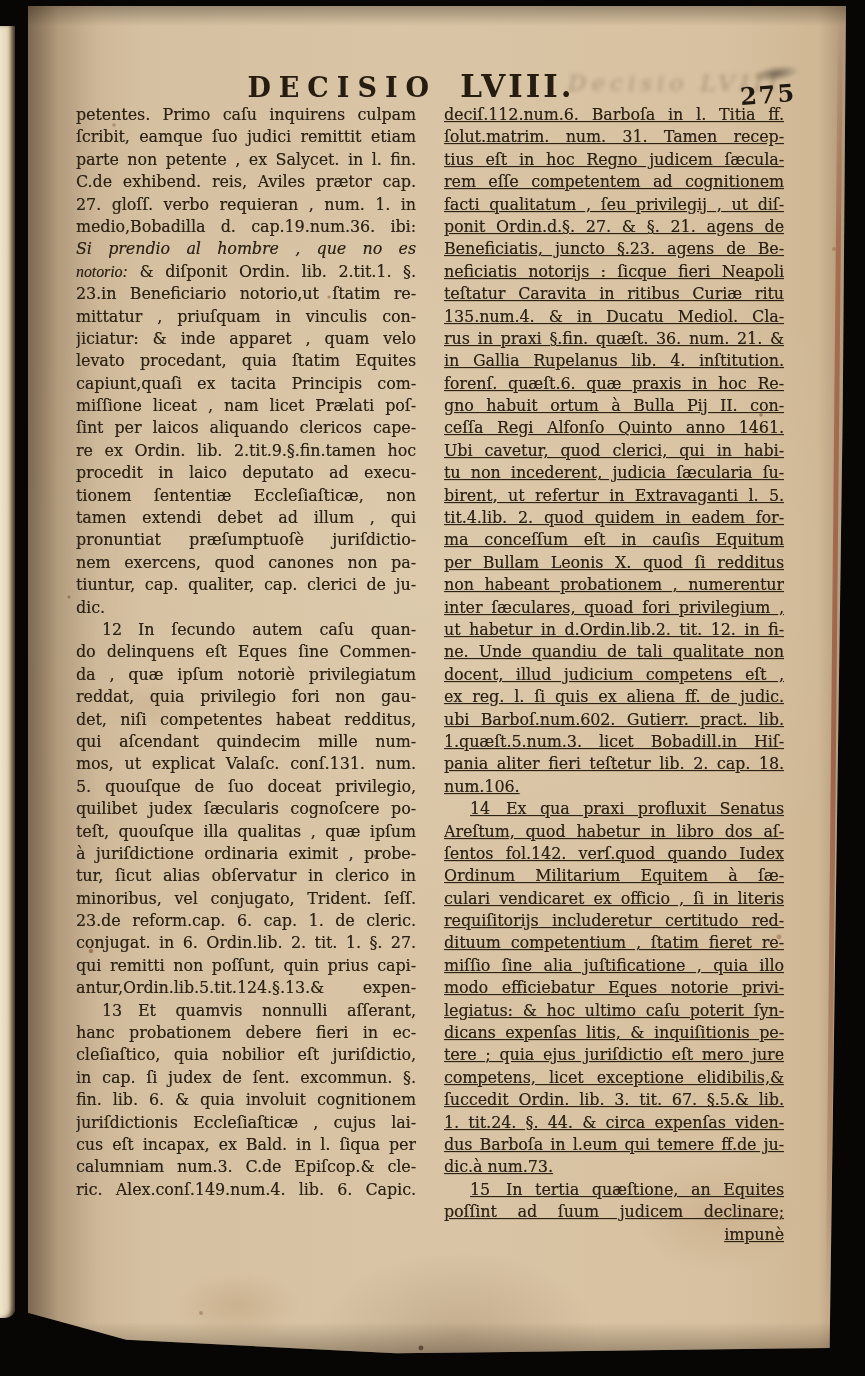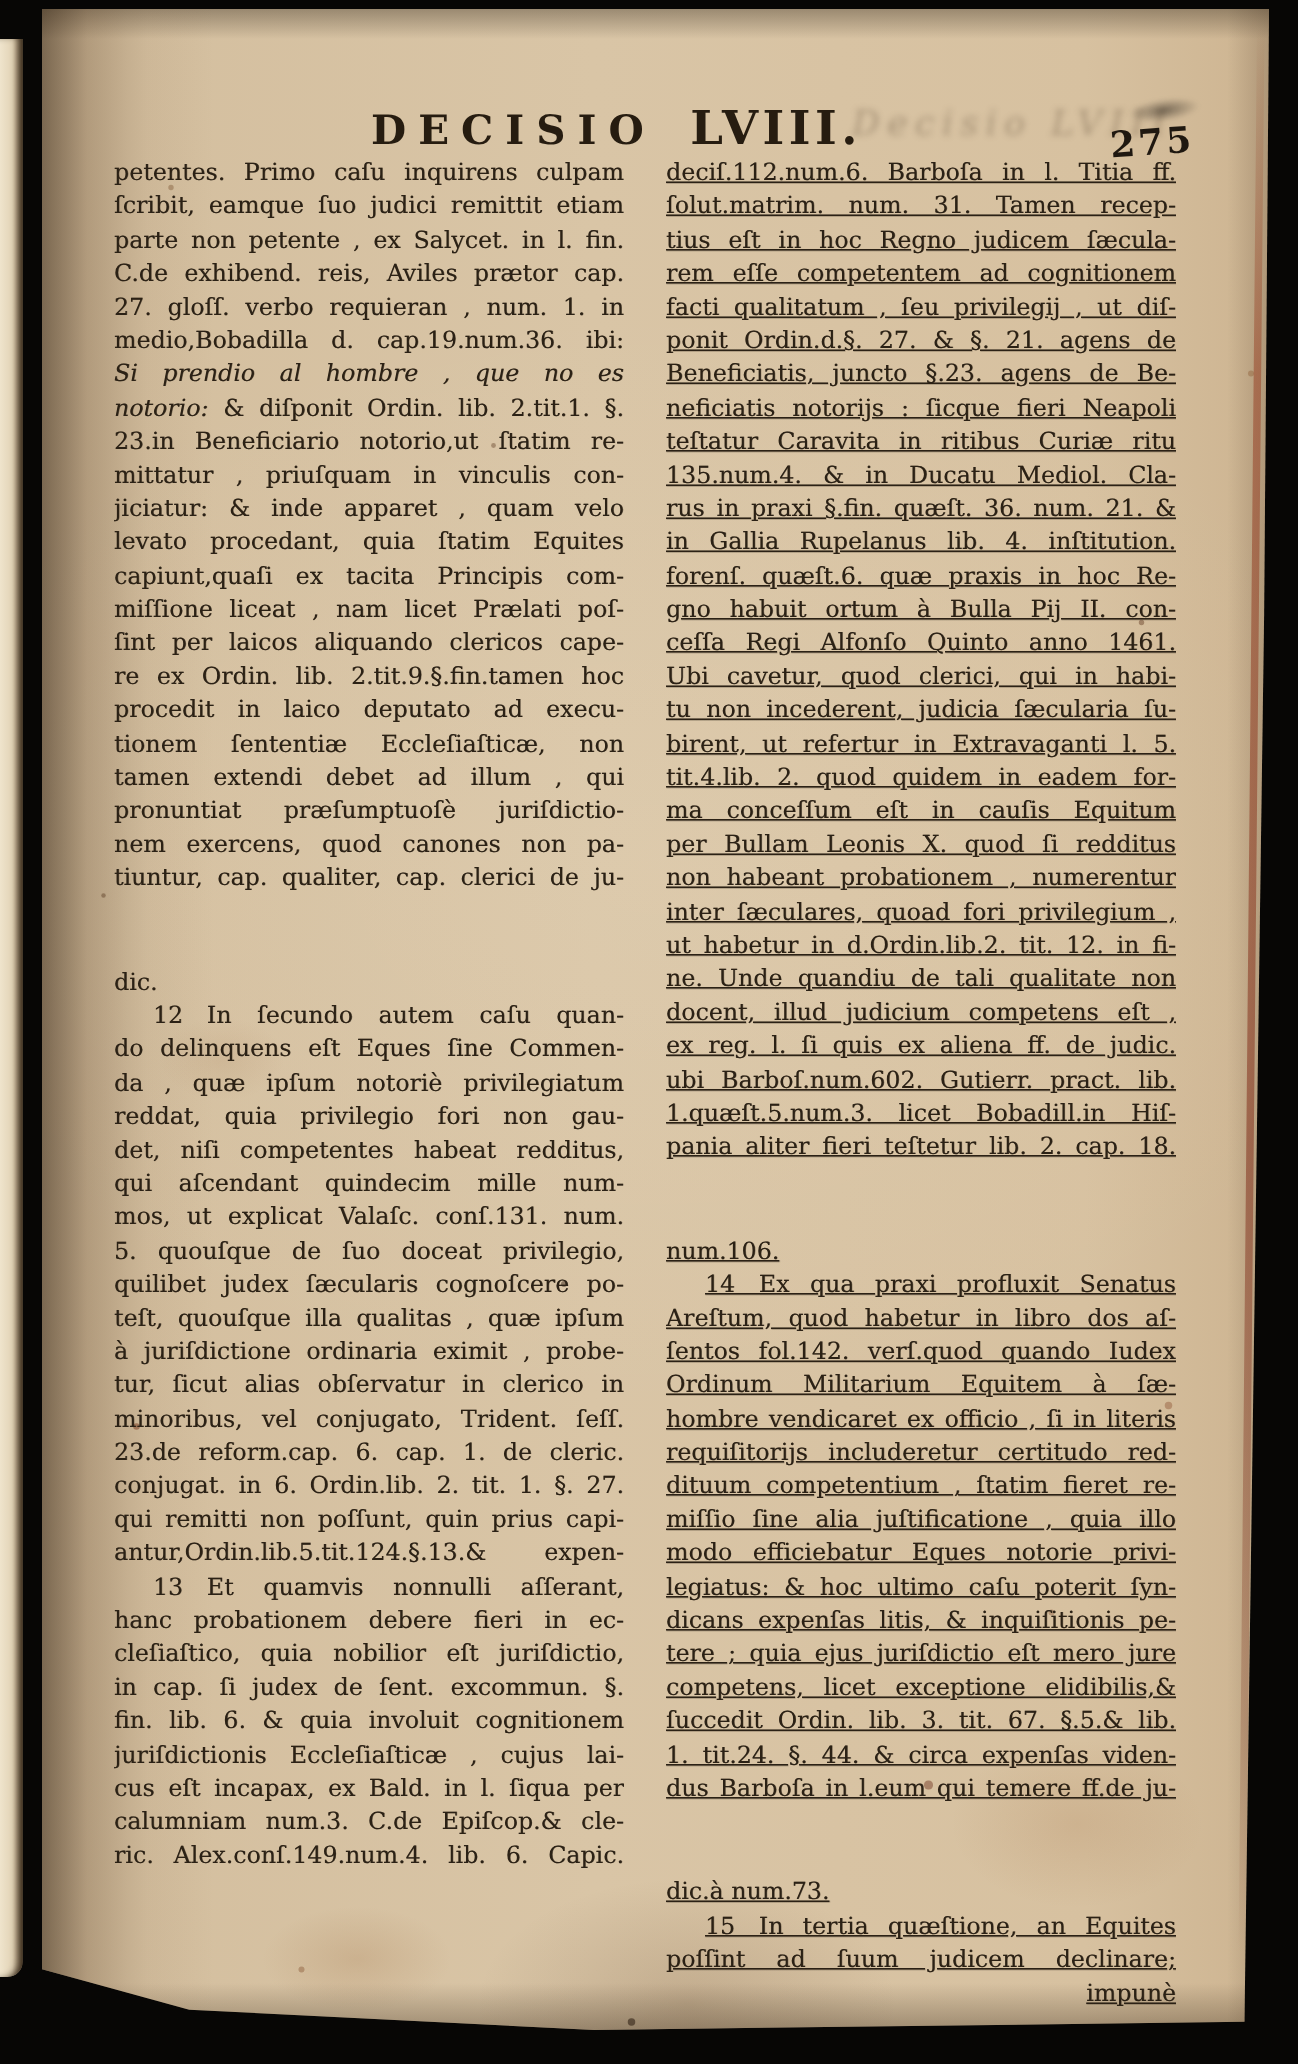--- a/index.html
+++ b/index.html
@@ -61,25 +61,25 @@
   .page-number-smudge{position:absolute;top:60px;right:46px;width:48px;height:15px;
     border-radius:50%;background:radial-gradient(closest-side,rgba(45,38,30,.55),transparent);
     filter:blur(1.5px);transform:rotate(-8deg);}
 
   .col{position:absolute;top:98px;width:340px;font-size:15.8px;color:#2b2115;}
   .col-left{left:48px;}
   .col-right{left:416px;text-decoration:underline;}
   .line{height:22.4px;line-height:22.4px;overflow:hidden;white-space:normal;
     text-align:justify;text-align-last:justify;
     text-shadow:.3px .3px 0 rgba(43,33,21,.5);}
-  .line.align-left{text-align-last:left;margin-top:47px;}
+  .line.align-left{text-align-last:left;}
   .line.align-right{text-align-last:right;}
   .line.indent{text-indent:26px;}
   .line.italic{font-style:italic;}
-  .line i{font-style:italic;}
+  .line i{font-style:italic;font-family:Liberation Serif, serif;}
 </style>
 </head>
 <body>
 
 <div class="scan">
   <div class="facing-page"></div>
 
   <div class="page">
     <div class="speckles"></div>
 
@@ -172,21 +172,21 @@
         <div class="line">docent, illud judicium competens eſt ,</div>
         <div class="line">ex reg. l. ſi quis ex aliena ff. de judic.</div>
         <div class="line">ubi Barboſ.num.602. Gutierr. pract. lib.</div>
         <div class="line">1.quæſt.5.num.3. licet Bobadill.in Hiſ-</div>
         <div class="line">pania aliter fieri teſtetur lib. 2. cap. 18.</div>
         <div class="line align-left">num.106.</div>
         <div class="line indent">14 Ex qua praxi profluxit Senatus</div>
         <div class="line">Areſtum, quod habetur in libro dos aſ-</div>
         <div class="line">ſentos fol.142. verſ.quod quando Iudex</div>
         <div class="line">Ordinum Militarium Equitem à ſæ-</div>
-        <div class="line">hombre vendicaret ex officio , ſi in literis</div>
+        <div class="line">culari vendicaret ex officio , ſi in literis</div>
         <div class="line">requiſitorijs includeretur certitudo red-</div>
         <div class="line">dituum competentium , ſtatim fieret re-</div>
         <div class="line">miſſio ſine alia juſtificatione , quia illo</div>
         <div class="line">modo efficiebatur Eques notorie privi-</div>
         <div class="line">legiatus: &amp; hoc ultimo caſu poterit ſyn-</div>
         <div class="line">dicans expenſas litis, &amp; inquiſitionis pe-</div>
         <div class="line">tere ; quia ejus juriſdictio eſt mero jure</div>
         <div class="line">competens, licet exceptione elidibilis,&amp;</div>
         <div class="line">ſuccedit Ordin. lib. 3. tit. 67. §.5.&amp; lib.</div>
         <div class="line">1. tit.24. §. 44. &amp; circa expenſas viden-</div>

